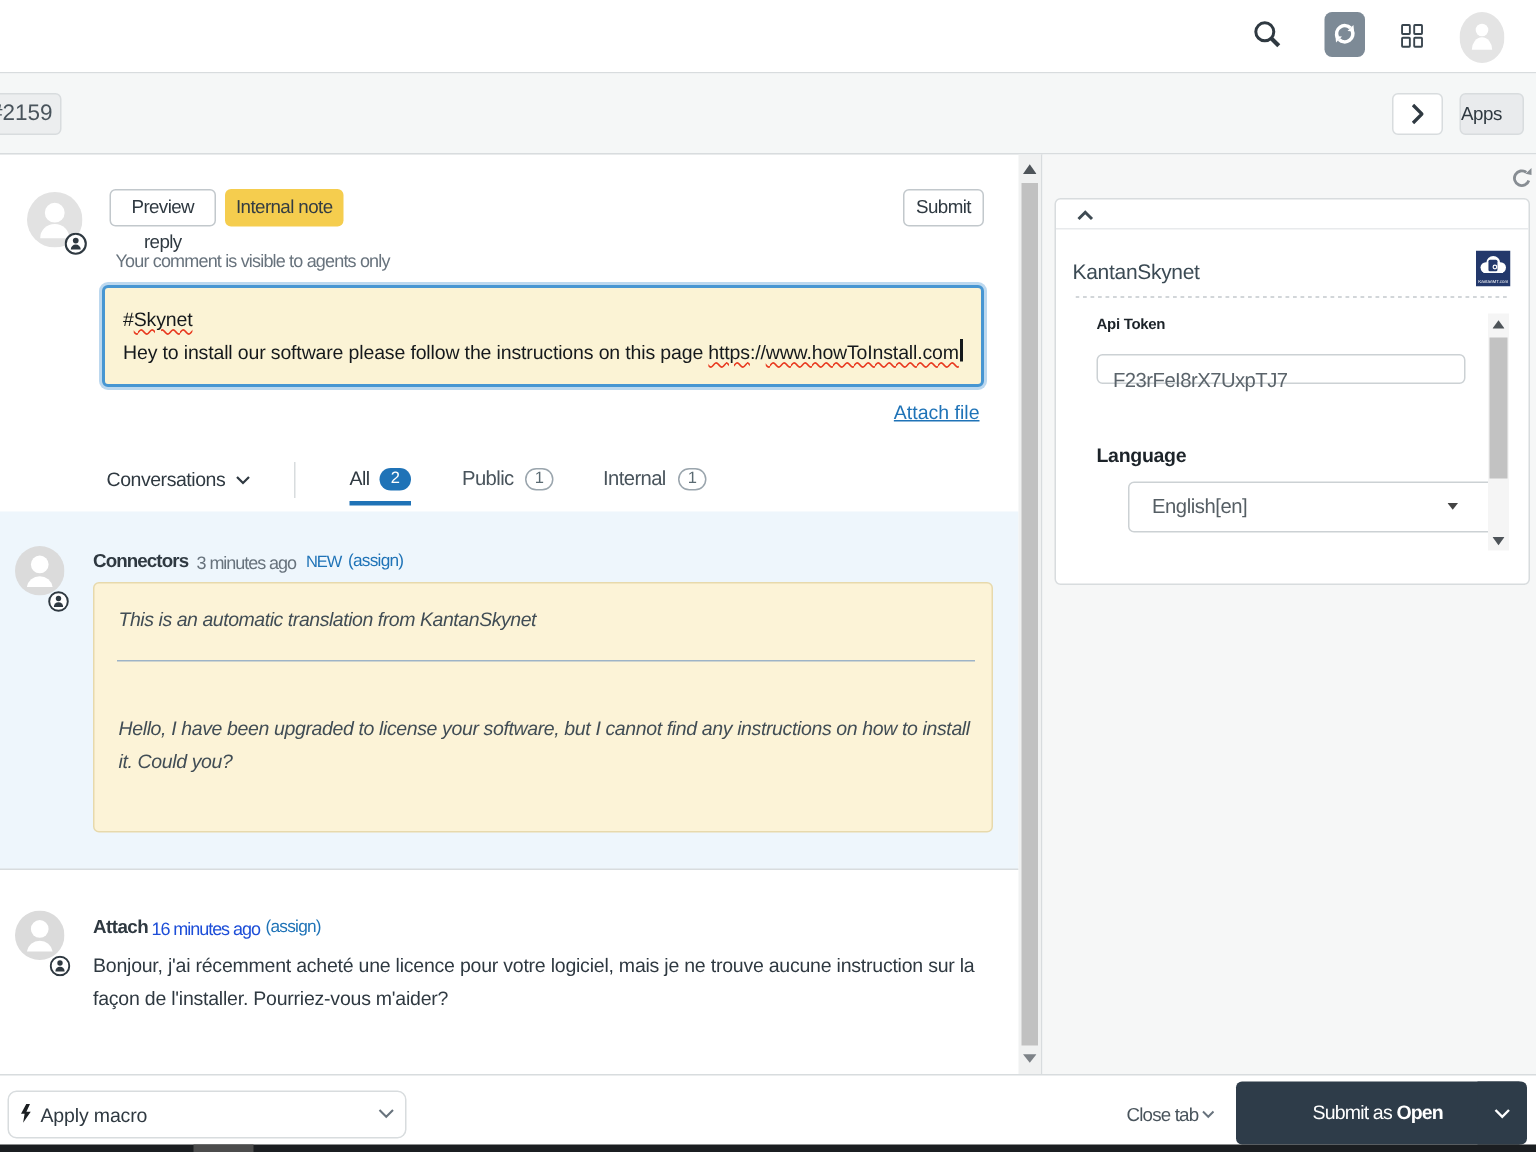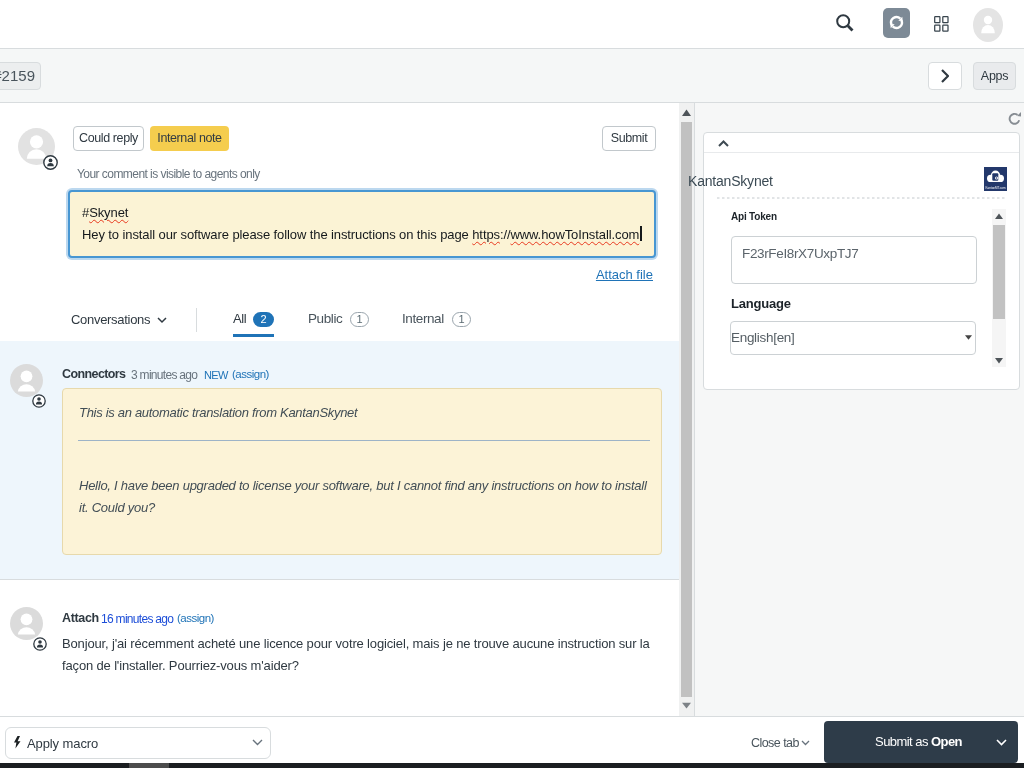--- a/index.html
+++ b/index.html
@@ -33,33 +33,33 @@
     <circle cx="15" cy="12" r="4.2" fill="#fff"></circle>
     <path d="M8.2 25.2 a6.8 8.3 0 0 1 13.6 0 z" fill="#fff"></path>
   </svg>
 
 <div class="abs" style="left:0;top:49px;width:1024px;height:54px;background:#f5f7f7;border-bottom:1px solid #d8dcde"></div>
 <div class="abs" style="left:-14px;top:62px;width:55px;height:28px;background:#eceeef;border:1px solid #d8dcde;border-radius:4px;color:#49545c;font-size:15px;line-height:26px;text-align:right;padding-right:5px">#2159</div>
 <div class="abs" style="left:928px;top:62px;width:34px;height:28px;background:#fff;border:1px solid #d8dcde;border-radius:4px"></div>
 <svg class="abs" style="left:941px;top:69px" width="8" height="14" viewBox="0 0 8 14" fill="none" stroke="#2f3941" stroke-width="2.2">
     <path d="M1 1 l6 6 -6 6"></path>
   </svg>
-<div class="abs" style="left:973px;top:62px;width:43px;height:28px;background:#e9ebed;border:1px solid #d8dcde;border-radius:4px;color:#2f3941;font-size:14px;line-height:26px;text-align:center;font-size:12.5px;letter-spacing:-0.3px">Apps</div>
+<div class="abs" style="left:973px;top:62px;width:43px;height:28px;background:#e9ebed;border:1px solid #d8dcde;border-radius:4px;color:#2f3941;font-size:14px;line-height:26px;text-align:left;font-size:12.5px;letter-spacing:-0.3px">Apps</div>
 
 <svg class="abs" style="left:18px;top:128px" width="37" height="37" viewBox="0 0 37 37">
     <circle cx="18.5" cy="18.5" r="18.5" fill="#e2e2e2"></circle>
     <circle cx="18.5" cy="13.8" r="6.6" fill="#fff"></circle>
     <path d="M8.8 30.8 a9.7 9.5 0 0 1 19.4 0 z" fill="#fff"></path>
   </svg>
 <svg class="abs" style="left:43px;top:155px" width="15" height="15" viewBox="0 0 15 15">
     <circle cx="7.5" cy="7.5" r="6.7" fill="#fff" stroke="#2f3941" stroke-width="1.4"></circle>
     <circle cx="7.5" cy="5.4" r="1.9" fill="#2f3941"></circle>
     <path d="M4.2 11.3 a3.3 3.3 0 0 1 6.6 0 z" fill="#2f3941"></path>
   </svg>
-<div class="abs" style="left:73px;top:126px;width:71px;height:25px;background:#fff;border:1px solid #c2c8cc;border-radius:4px;color:#2f3941;font-size:12.5px;letter-spacing:-0.4px;line-height:23px;text-align:center">Could reply</div>
+<div class="abs" style="left:73px;top:126px;width:71px;height:25px;background:#fff;border:1px solid #c2c8cc;border-radius:4px;color:#2f3941;font-size:12.5px;letter-spacing:-0.4px;line-height:23px;text-align:center">Preview reply</div>
 <div class="abs" style="left:150px;top:126px;width:79px;height:25px;background:#f5cd4e;border-radius:4px;color:#333c42;font-size:12.5px;letter-spacing:-0.4px;line-height:25px;text-align:center">Internal note</div>
 <div class="abs" style="left:602px;top:126px;width:54px;height:25px;background:#fff;border:1px solid #c2c8cc;border-radius:4px;color:#2f3941;font-size:12.5px;letter-spacing:-0.4px;line-height:23px;text-align:center">Submit</div>
 <div class="abs" style="left:77px;top:167px;font-size:12px;color:#68737d;letter-spacing:-0.55px">Your comment is visible to agents only</div>
 
 <div class="abs" style="left:68px;top:190px;width:588px;height:68px;background:#fbf3d5;border:2px solid #4796d2;border-radius:4px;box-shadow:0 0 0 2px #bcd8ef"></div>
 <div class="abs" style="left:82px;top:203px;white-space:nowrap;font-size:13px;line-height:19px;color:#15191c;letter-spacing:-0.1px">#<span class="wavy">Skynet</span><br>Hey to install our software please follow the instructions on this page <span class="wavy">https</span>://<span class="wavy">www.howToInstall.com</span><span class="abs" style="width:2px;height:15px;background:#15191c;margin-left:1px;margin-top:2px;display:inline-block;position:relative;top:2px"></span></div>
 <div class="abs" style="left:68px;top:267px;width:585px;text-align:right;font-size:13px;color:#1f73b7"><span style="text-decoration:underline">Attach file</span></div>
 
 <div class="abs" style="left:71px;top:312px;font-size:13px;letter-spacing:-0.3px;color:#2f3941">Conversations</div>
 <svg class="abs" style="left:157px;top:317px" width="10" height="7" viewBox="0 0 10 7" fill="none" stroke="#2f3941" stroke-width="1.5">
@@ -123,39 +123,39 @@
 <svg class="abs" style="left:1008px;top:111px" width="14" height="15" viewBox="0 0 14 15" fill="none">
     <path d="M11.2 9.3 A4.9 4.9 0 1 1 9.5 3.9" stroke="#878d93" stroke-width="1.9"></path>
     <path d="M9.0 4.9 L13.0 1.0 L13.0 5.6 Z" fill="#878d93"></path>
   </svg>
 
 <div class="abs" style="left:703px;top:132px;width:317px;height:258px;background:#fff;border:1px solid #d8dcde;border-radius:4px"></div>
 <svg class="abs" style="left:718px;top:140px" width="11" height="7" viewBox="0 0 11 7" fill="none" stroke="#3e4a52" stroke-width="2">
     <path d="M1 6 l4.5 -4.5 4.5 4.5"></path>
   </svg>
 <div class="abs" style="left:704px;top:152px;width:315px;height:1px;background:#e8eaec"></div>
-<div class="abs" style="left:688px;top:173px;font-size:14px;color:#3b4a54;letter-spacing:-0.2px">KantanSkynet</div>
+<div class="abs" style="left:715px;top:173px;font-size:14px;color:#3b4a54;letter-spacing:-0.2px">KantanSkynet</div>
 <svg class="abs" style="left:984px;top:167px" width="23" height="24" viewBox="0 0 23 24">
 <rect x="0" y="0" width="23" height="24" fill="#23386b"></rect>
 <circle cx="11.5" cy="8.2" r="4.6" fill="#fff"></circle>
     <circle cx="6.6" cy="11.4" r="3.6" fill="#fff"></circle>
     <circle cx="16.4" cy="11.4" r="3.6" fill="#fff"></circle>
     <rect x="5" y="10" width="13" height="5" fill="#fff"></rect>
 <rect x="8.3" y="6.2" width="6" height="7.6" rx="1" fill="#23386b"></rect>
     <circle cx="12.6" cy="11" r="1.6" fill="#fff"></circle>
     <circle cx="12.6" cy="11" r="0.8" fill="#23386b"></circle>
 <text x="11.5" y="21.5" font-size="3" fill="#fff" text-anchor="middle" font-family="Liberation Sans">KantanMT.com</text>
 </svg>
 <svg class="abs" style="left:717px;top:197px" width="290" height="2">
     <line x1="0" y1="1" x2="290" y2="1" stroke="#c4c9cd" stroke-width="1" stroke-dasharray="2.5 2.5"></line>
   </svg>
 <div class="abs" style="left:731px;top:211px;font-size:10px;font-weight:bold;color:#1c2329;letter-spacing:-0.2px">Api Token</div>
-<div class="abs" style="left:731px;top:236px;width:246px;height:48px;background:#fff;border:1px solid #ccd1d4;border-radius:4px;font-size:13.5px;color:#5b646b;line-height:34px;padding-left:10px;letter-spacing:-0.35px">F23rFeI8rX7UxpTJ7</div>
+<div class="abs" style="left:731px;top:236px;width:246px;height:20px;background:#fff;border:1px solid #ccd1d4;border-radius:4px;font-size:13.5px;color:#5b646b;line-height:34px;padding-left:10px;letter-spacing:-0.35px">F23rFeI8rX7UxpTJ7</div>
 <div class="abs" style="left:731px;top:296px;font-size:13px;font-weight:bold;color:#1c2329;letter-spacing:-0.2px">Language</div>
-<div class="abs" style="left:730px;top:321px;width:246px;height:34px;background:#fff;border:1px solid #ccd1d4;border-radius:4px;font-size:13.5px;color:#555e64;line-height:32px;letter-spacing:-0.3px">English[en]</div>
+<div class="abs" style="left:752px;top:321px;width:246px;height:34px;background:#fff;border:1px solid #ccd1d4;border-radius:4px;font-size:13.5px;color:#555e64;line-height:32px;padding-left:15px;letter-spacing:-0.3px">English[en]</div>
 <svg class="abs" style="left:965px;top:335px" width="7" height="5" viewBox="0 0 7 5">
     <path d="M0 0.3 L7 0.3 L3.5 4.8 z" fill="#444"></path>
   </svg>
 
 <div class="abs" style="left:992px;top:209px;width:14px;height:158px;background:#f5f5f5"></div>
 <svg class="abs" style="left:995px;top:213px" width="8" height="7" viewBox="0 0 8 7">
     <path d="M4 0.5 L8 6 L0 6 z" fill="#4e5459"></path>
   </svg>
 <div class="abs" style="left:993px;top:225px;width:12px;height:94px;background:#c2c2c2"></div>
 <svg class="abs" style="left:995px;top:357px" width="8" height="7" viewBox="0 0 8 7">

